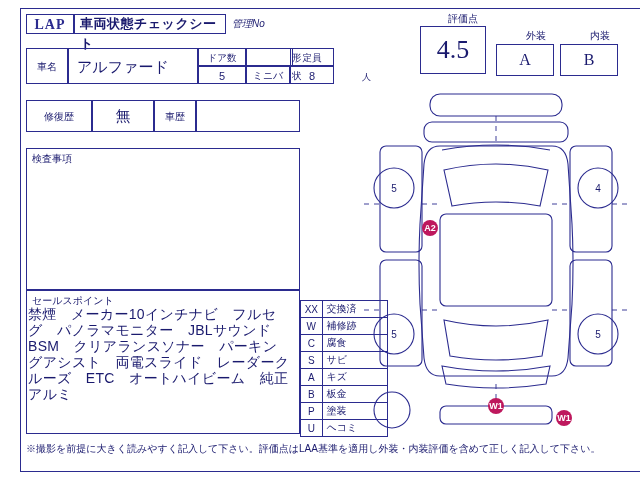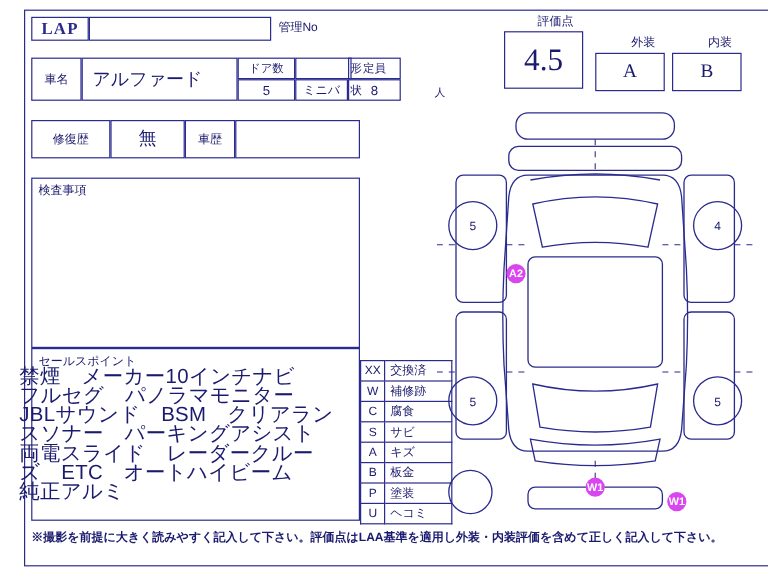--- a/index.html
+++ b/index.html
@@ -73,20 +73,21 @@
   }
   .kanri-label {
     left: 218px; top: 14px; width: 54px; height: 20px;
     border: none;
   }
   .kanri-label span {
     font-size: 10px;
     line-height: 20px;
     display: block;
     padding-left: 2px;
+    font-style: italic;
   }
   .kanri-value {
     left: 272px; top: 14px; width: 132px; height: 20px;
     border: none;
   }
   .kanri-value span {
     font-size: 10.5px;
     line-height: 20px;
     display: block;
   }
@@ -147,35 +148,35 @@
 
   
   .insp-box { left: 14px; top: 148px; width: 274px; height: 142px; }
   .insp-label { position:absolute; left: 20px; top: 152px; font-size: 10px; }
 
   
   .sales-box { left: 14px; top: 290px; width: 274px; height: 144px; }
   .sales-label { position:absolute; left: 20px; top: 294px; font-size: 10px; }
   .sales-text {
     position: absolute;
-    left: 4px;
+    left: 16px;
     top: 306px;
     width: 262px;
-    font-size: 17px;
+    font-size: 14px;
     line-height: 16px;
     letter-spacing: 0.3px;
     white-space: pre-wrap;
   }
 
   
   .legend {
     position: absolute;
     left: 288px;
     top: 300px;
-    width: 77px;
+    width: 88px;
     border-collapse: collapse;
   }
   .legend td {
     border: 1px solid #2b2b8f;
     font-size: 10px;
     height: 16px;
     color: #1a1a6e;
     padding: 0;
   }
   .legend td.code { width: 22px; text-align: center; }
@@ -185,50 +186,52 @@
   .diagram {
     position: absolute;
     left: 352px;
     top: 84px;
     width: 264px;
     height: 350px;
   }
   .dot {
     position: absolute;
     border-radius: 50%;
-    background: #d946ef;
+    background: #be185d;
     color: #ffffff;
     font-size: 9px;
     font-weight: bold;
     text-align: center;
     line-height: 16px;
     width: 16px;
     height: 16px;
   }
 
   
   .note {
     position: absolute;
     left: 14px;
     top: 442px;
     width: 600px;
     font-size: 10px;
     line-height: 14px;
-    font-weight: bold;
   }
 </style>
 </head>
 <body>
 
 <div id="sheet">
 
   <div class="frame"></div>
 
   <div class="logo">LAP</div>
 
+  <div class="box title-box">
+    <div class="title-text">車両状態チェックシート</div>
+  </div>
 
   <div class="box kanri-label">
     <span>管理No</span>
   </div>
 
   <div class="box" style="left:62px; top:14px; width:152px; height:20px;"></div>
 
   <div class="lbl hyouka-label">
     <span>評価点</span>
   </div>

